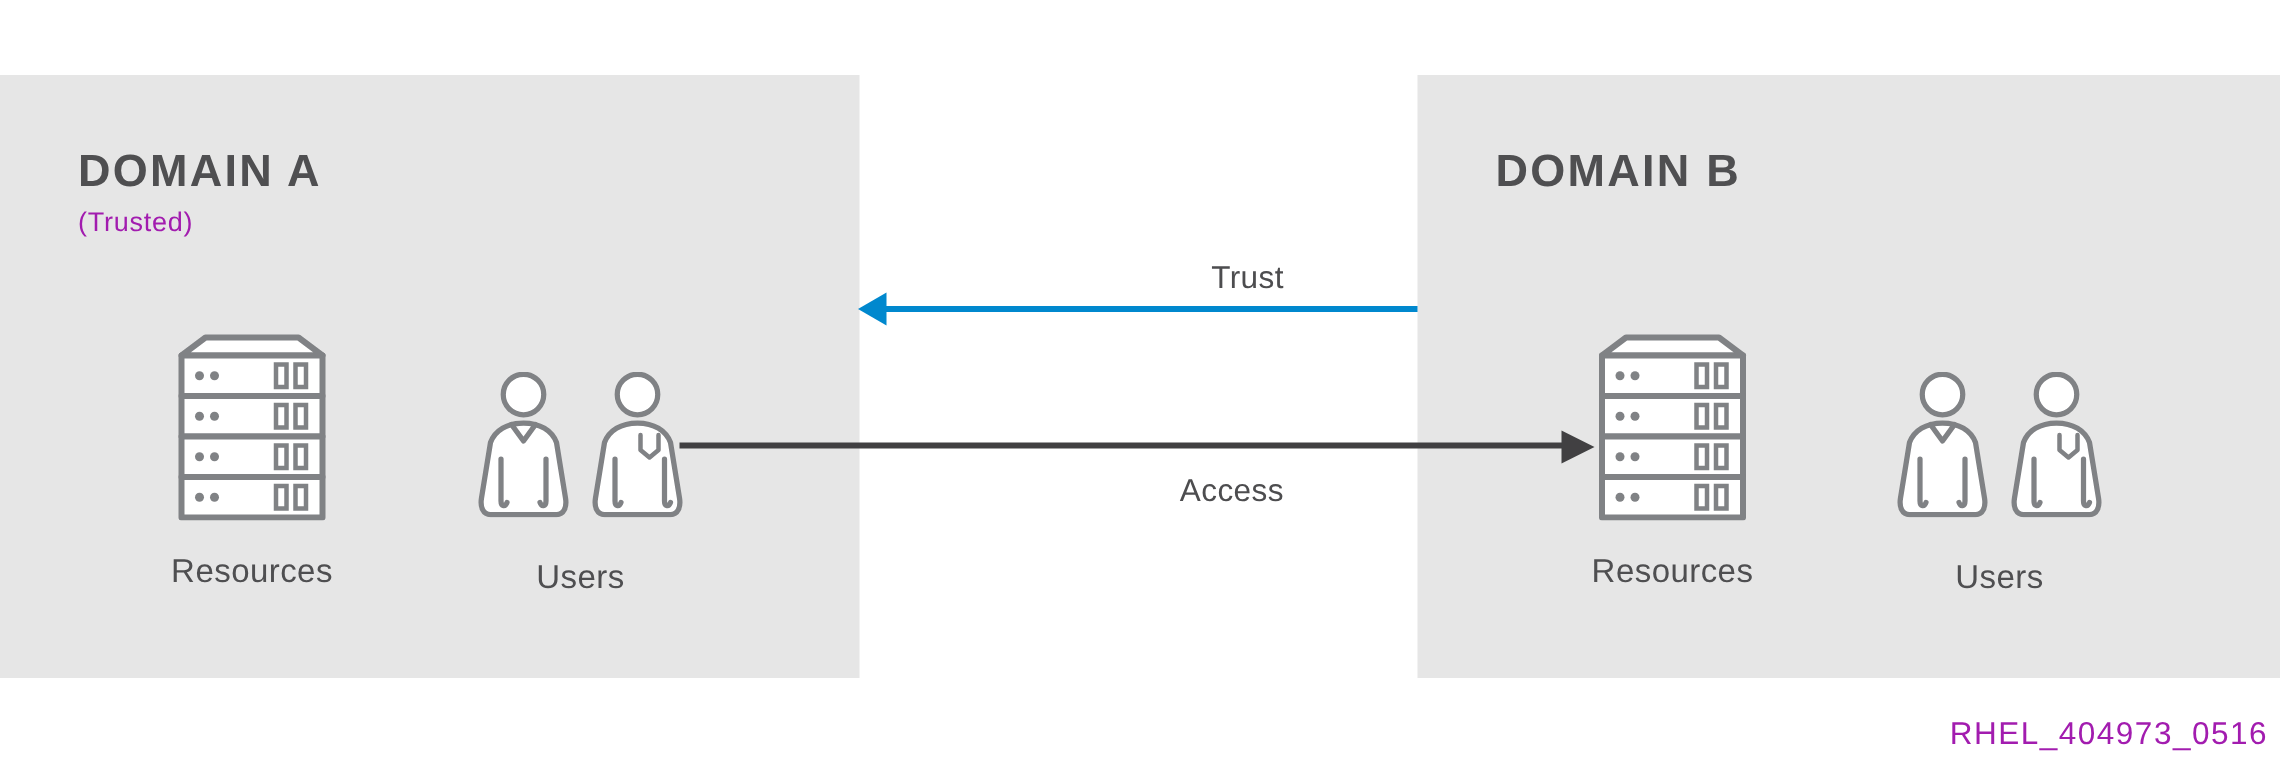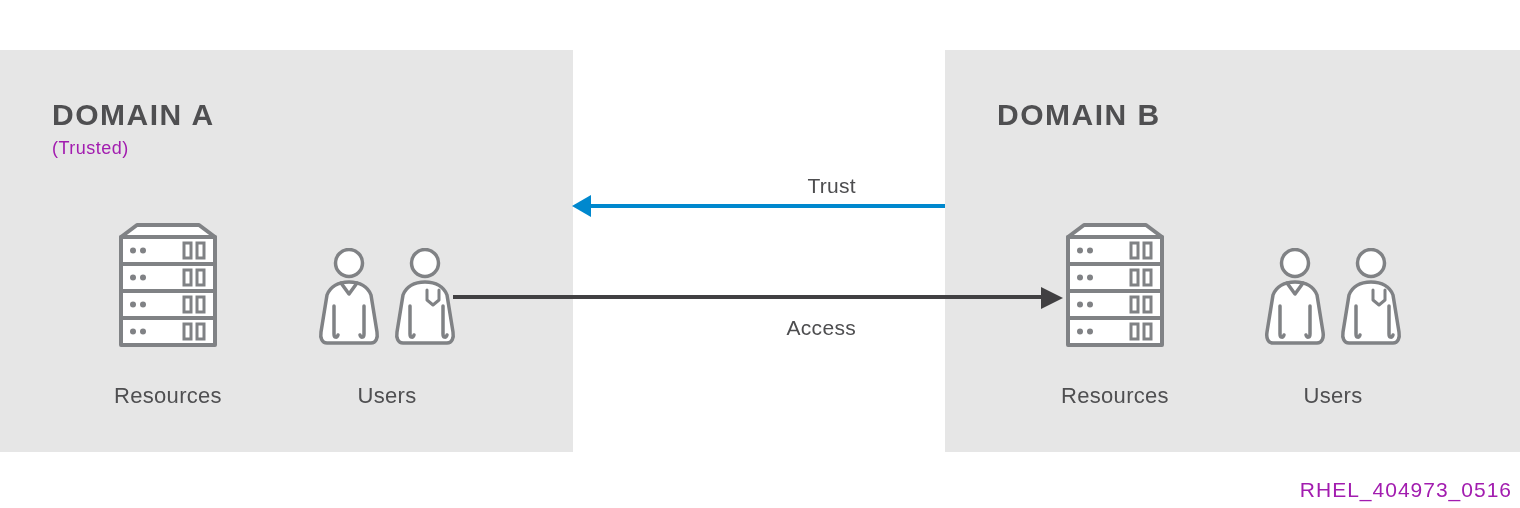--- a/index.html
+++ b/index.html
@@ -46,22 +46,22 @@
     position: absolute;
     display: flex;
     flex-direction: column;
     align-items: center;
   }
   .grp-resources-a { left: 105px; top: 222px; width: 126px; }
   .grp-users-a     { left: 312px; top: 248px; width: 150px; }
   .grp-resources-b { left: 1052px; top: 222px; width: 126px; }
   .grp-users-b     { left: 1258px; top: 248px; width: 150px; }
 
-  .grp-resources-a .icon-label, .grp-resources-b .icon-label { margin-top: 32px; }
-  .grp-users-a .icon-label, .grp-users-b .icon-label { margin-top: 34px; }
+  .grp-resources-a .icon-label, .grp-resources-b .icon-label { margin-top: 16px; }
+  .grp-users-a .icon-label, .grp-users-b .icon-label { margin-top: 22px; }
 
   .icon-label {
     font-size: 22px;
     color: #4f4f51;
     letter-spacing: 0.3px;
     white-space: nowrap;
   }
 
   
   .arrow-label {

